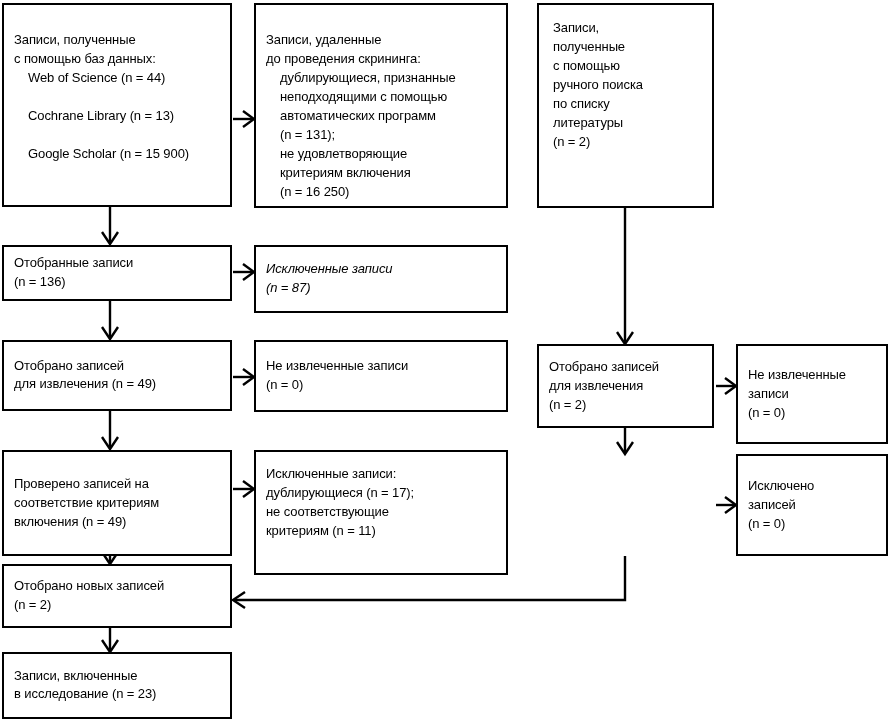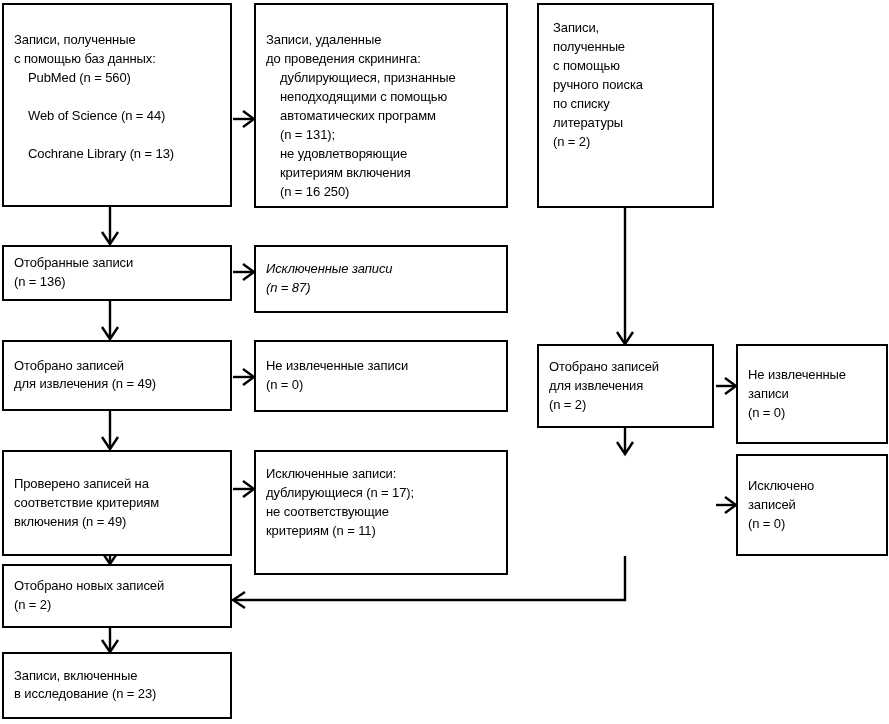--- a/index.html
+++ b/index.html
@@ -88,23 +88,23 @@
     <g>
       <polyline points="625,556 625,600 234,600"></polyline>
       <polyline points="245,592 233,600 245,608"></polyline>
     </g>
   </svg>
 
   <div class="box" style="left:2px;top:3px;width:230px;height:204px;">
     <div class="txt top">
       <span>Записи, полученные
 с помощью баз данных:</span>
-      <span class="indent">PubMed (n = 560)</span>
       <span class="indent">Web of Science (n = 44)</span>
       <span class="indent">Cochrane Library (n = 13)</span>
+      <span class="indent">Google Scholar (n = 15 900)</span>
     </div>
   </div>
 
   <div class="box" style="left:2px;top:245px;width:230px;height:56px;padding-left:35px;">
     <div class="txt mid">Отобранные записи
 (n = 136)</div>
   </div>
 
   <div class="box" style="left:2px;top:340px;width:230px;height:71px;">
     <div class="txt mid">Отобрано записей

